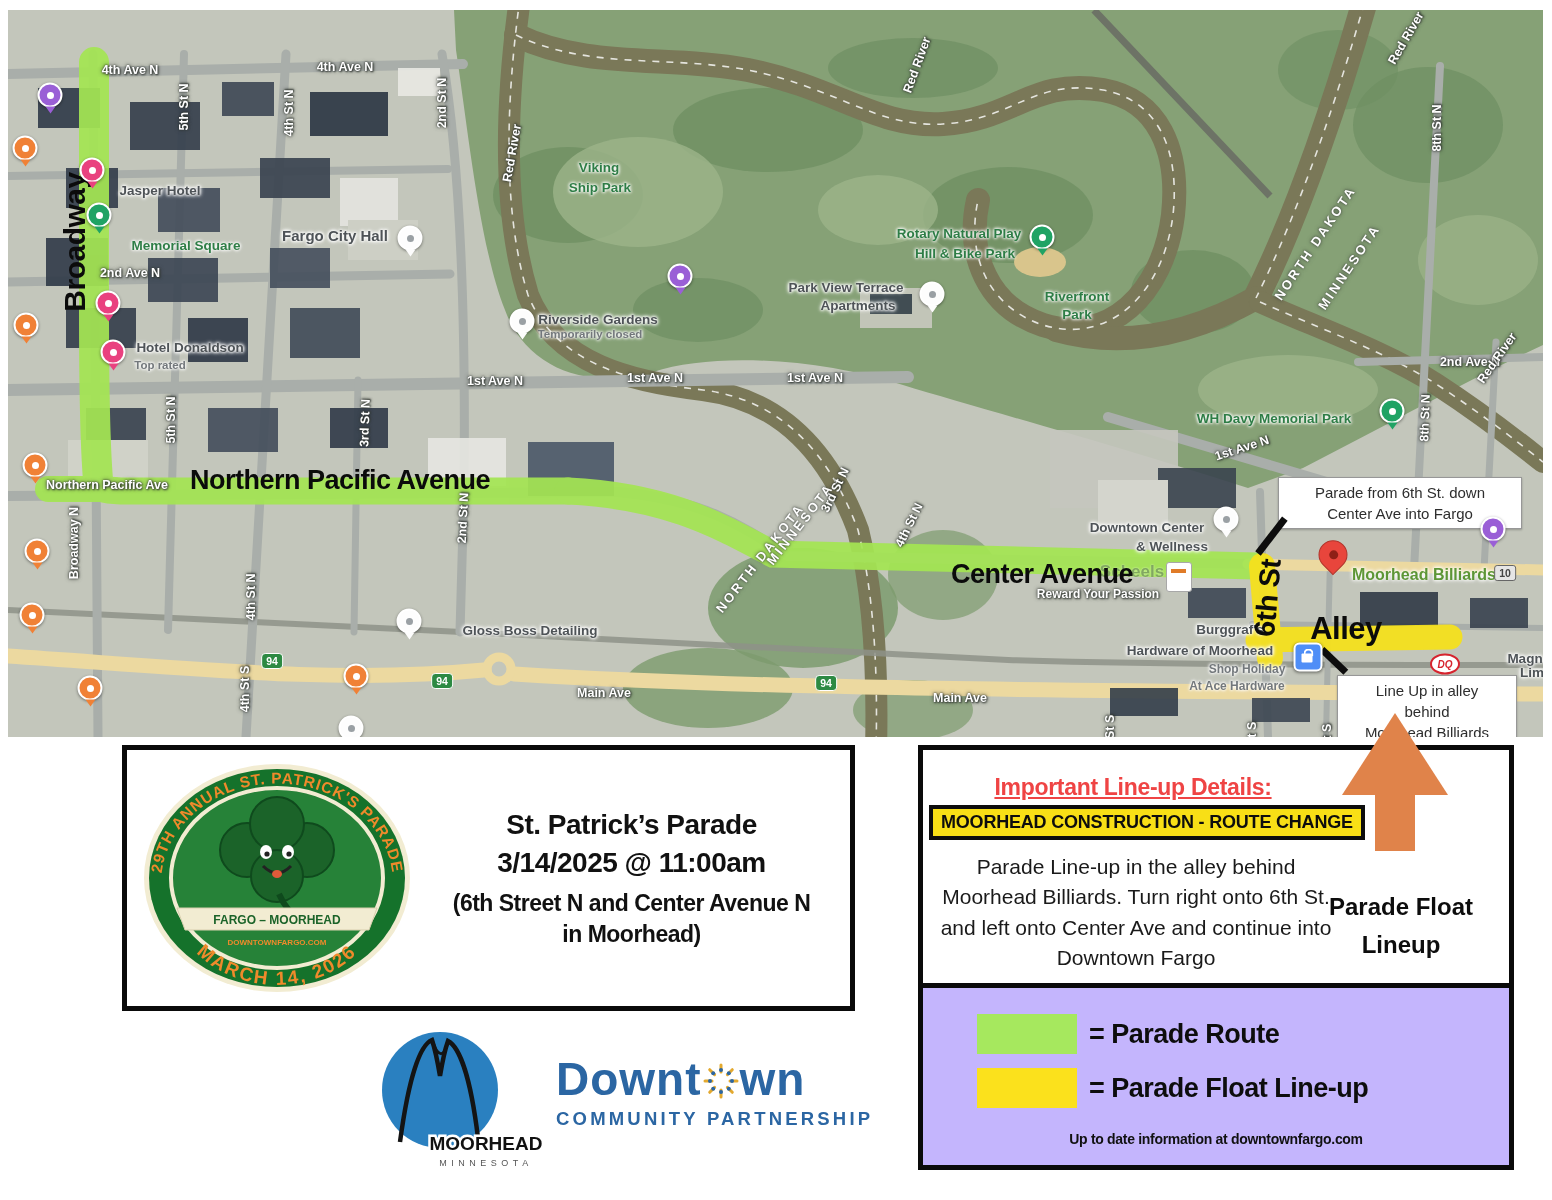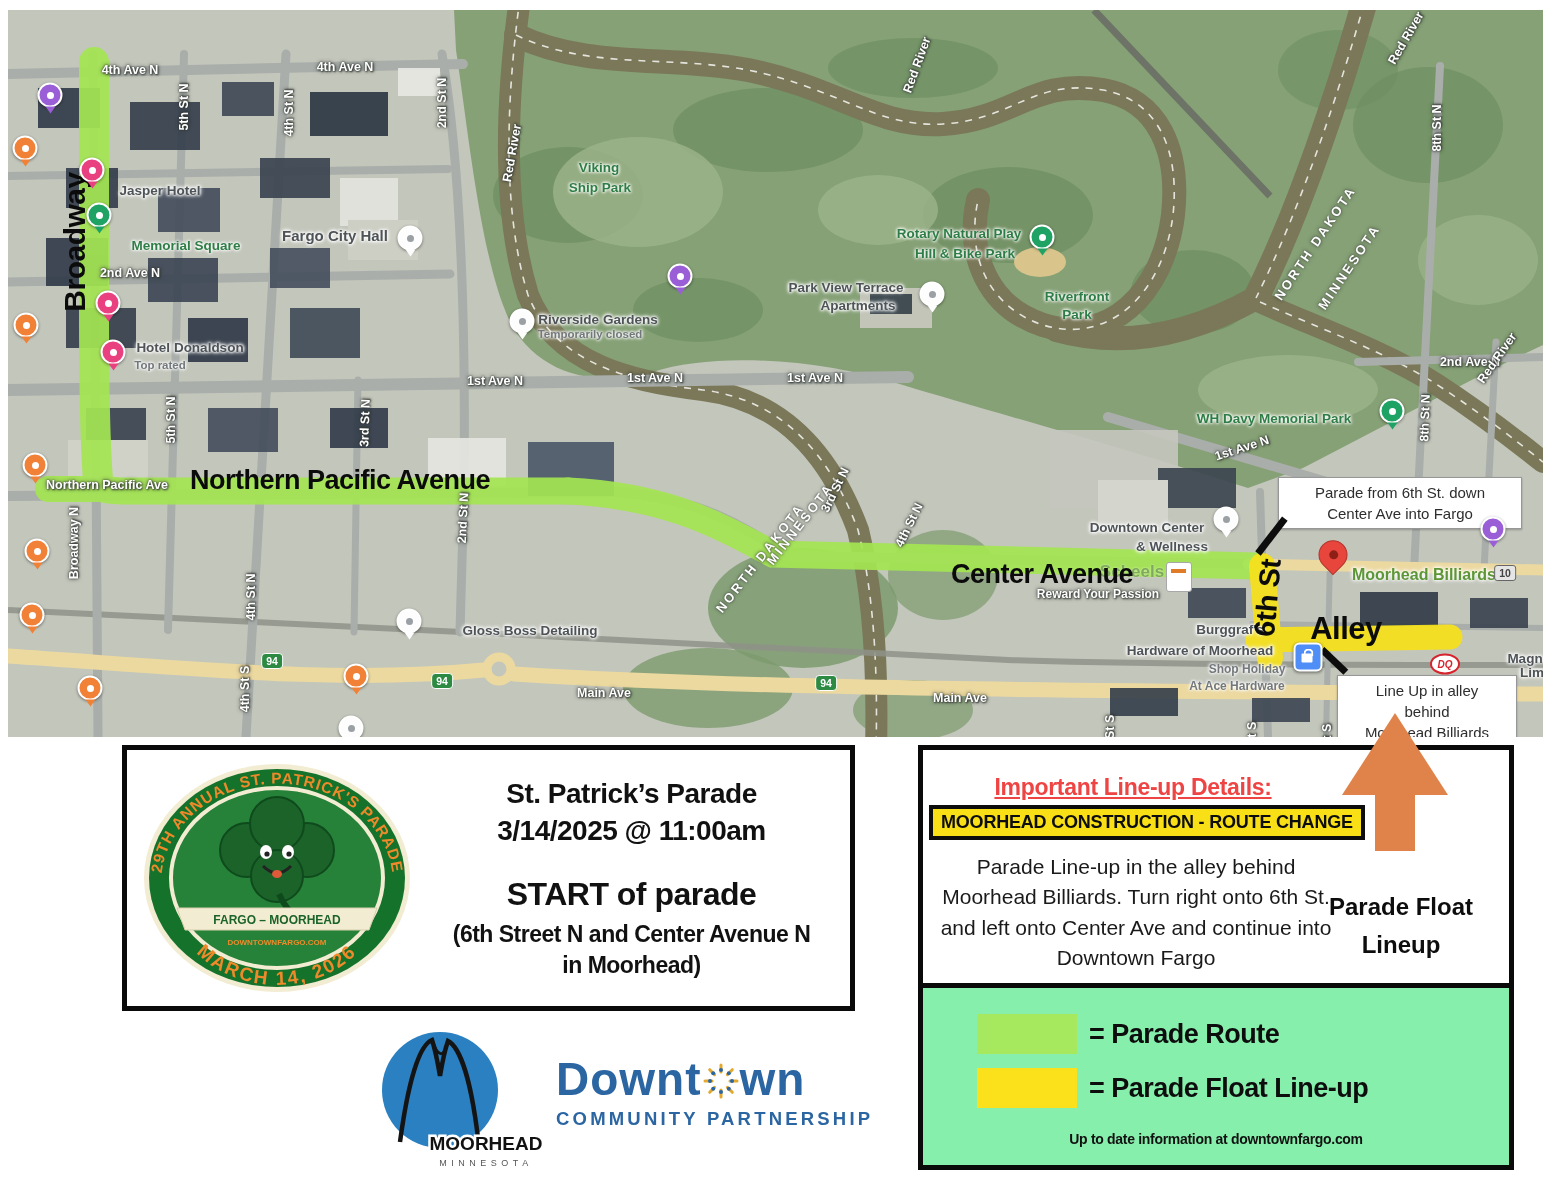--- a/index.html
+++ b/index.html
@@ -81,21 +81,21 @@
       border:5px solid #0a0a0a;box-sizing:border-box;}
   .lb-title{position:absolute;left:0;top:24px;width:420px;text-align:center;
       font-size:23px;font-weight:bold;color:#ef4444;text-decoration:underline;letter-spacing:-.3px;}
   .lb-badge{position:absolute;left:6px;top:55px;background:#f8df16;border:4px solid #0d0d0d;
       color:#0d0d0d;font-size:18px;font-weight:bold;letter-spacing:-.2px;padding:3px 8px;white-space:nowrap;}
   .lb-body{position:absolute;left:8px;top:102px;width:410px;text-align:center;
       font-size:21px;color:#1a1a1a;line-height:1.45;}
   .lb-float{position:absolute;left:398px;top:138px;width:160px;text-align:center;
       font-size:24px;font-weight:bold;color:#0d0d0d;line-height:1.6;}
 
-  .legend-box{position:absolute;left:918px;top:983px;width:596px;height:187px;background:#86efac;
+  .legend-box{position:absolute;left:918px;top:983px;width:596px;height:187px;background:#c4b5fd;
       border:5px solid #0a0a0a;box-sizing:border-box;}
   .lg-row{position:absolute;left:54px;display:flex;align-items:center;}
   .lg-swatch{width:100px;height:40px;margin-right:12px;}
   .lg-label{font-size:27px;font-weight:bold;color:#0d0d0d;letter-spacing:-.5px;}
   .lg-footer{position:absolute;left:0;bottom:18px;width:100%;text-align:center;
       font-size:14px;font-weight:bold;color:#111;letter-spacing:-.3px;}
 
   
   .logo-fargo{position:absolute;left:90px;top:1024px;}
   .logo-moorhead{position:absolute;left:368px;top:1028px;}
@@ -380,21 +380,20 @@
         <text font-size="19" font-weight="bold" fill="#ef8a2b" letter-spacing="2" font-family="Liberation Sans, sans-serif">
           <textPath href="#arcBot" startOffset="50%" text-anchor="middle">MARCH 14, 2026</textPath>
         </text>
       </svg>
     </div>
     <div class="info-text">
       <div class="it-title">
         <div>St. Patrick’s Parade</div>
         <div>3/14/2025 @ 11:00am</div>
       </div>
-      <div class="it-start">START of parade</div>
       <div class="it-loc">
         <div>(6th Street N and Center Avenue N</div>
         <div>in Moorhead)</div>
       </div>
     </div>
   </div>
 
   <div class="lineup-box">
     <div class="lb-title">Important Line-up Details:</div>
     <div class="lb-badge">MOORHEAD CONSTRUCTION - ROUTE CHANGE</div>

